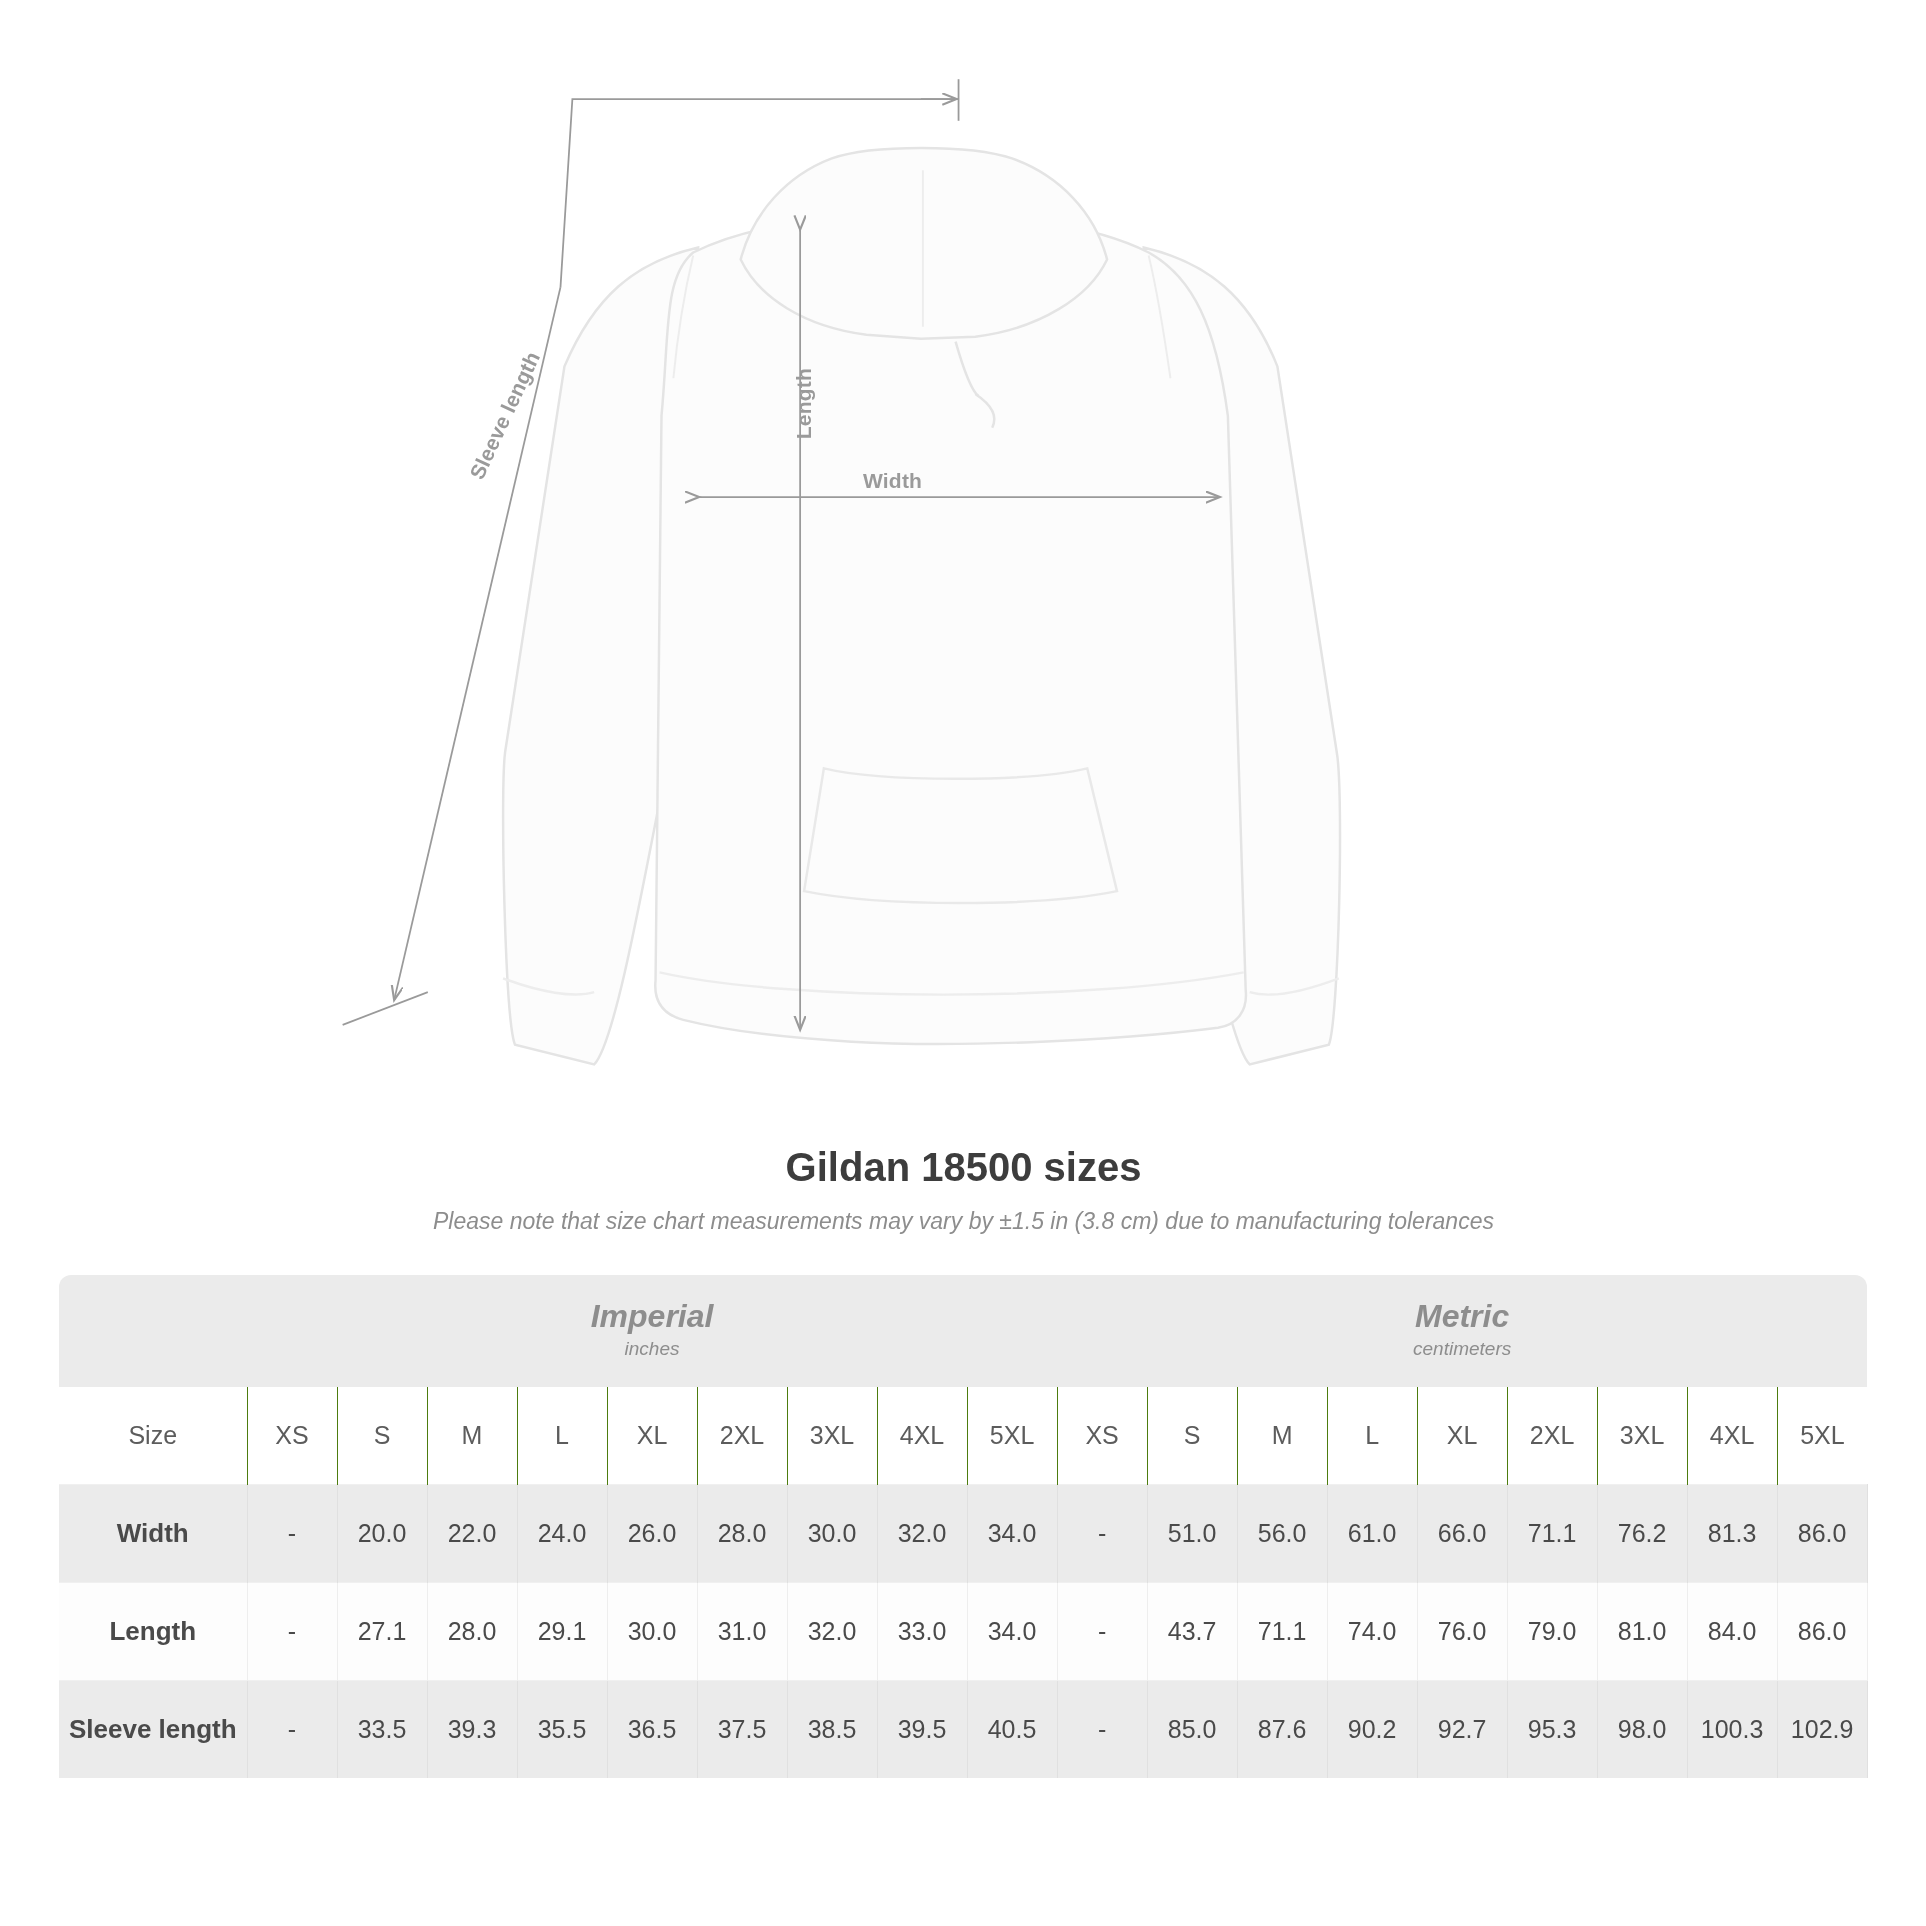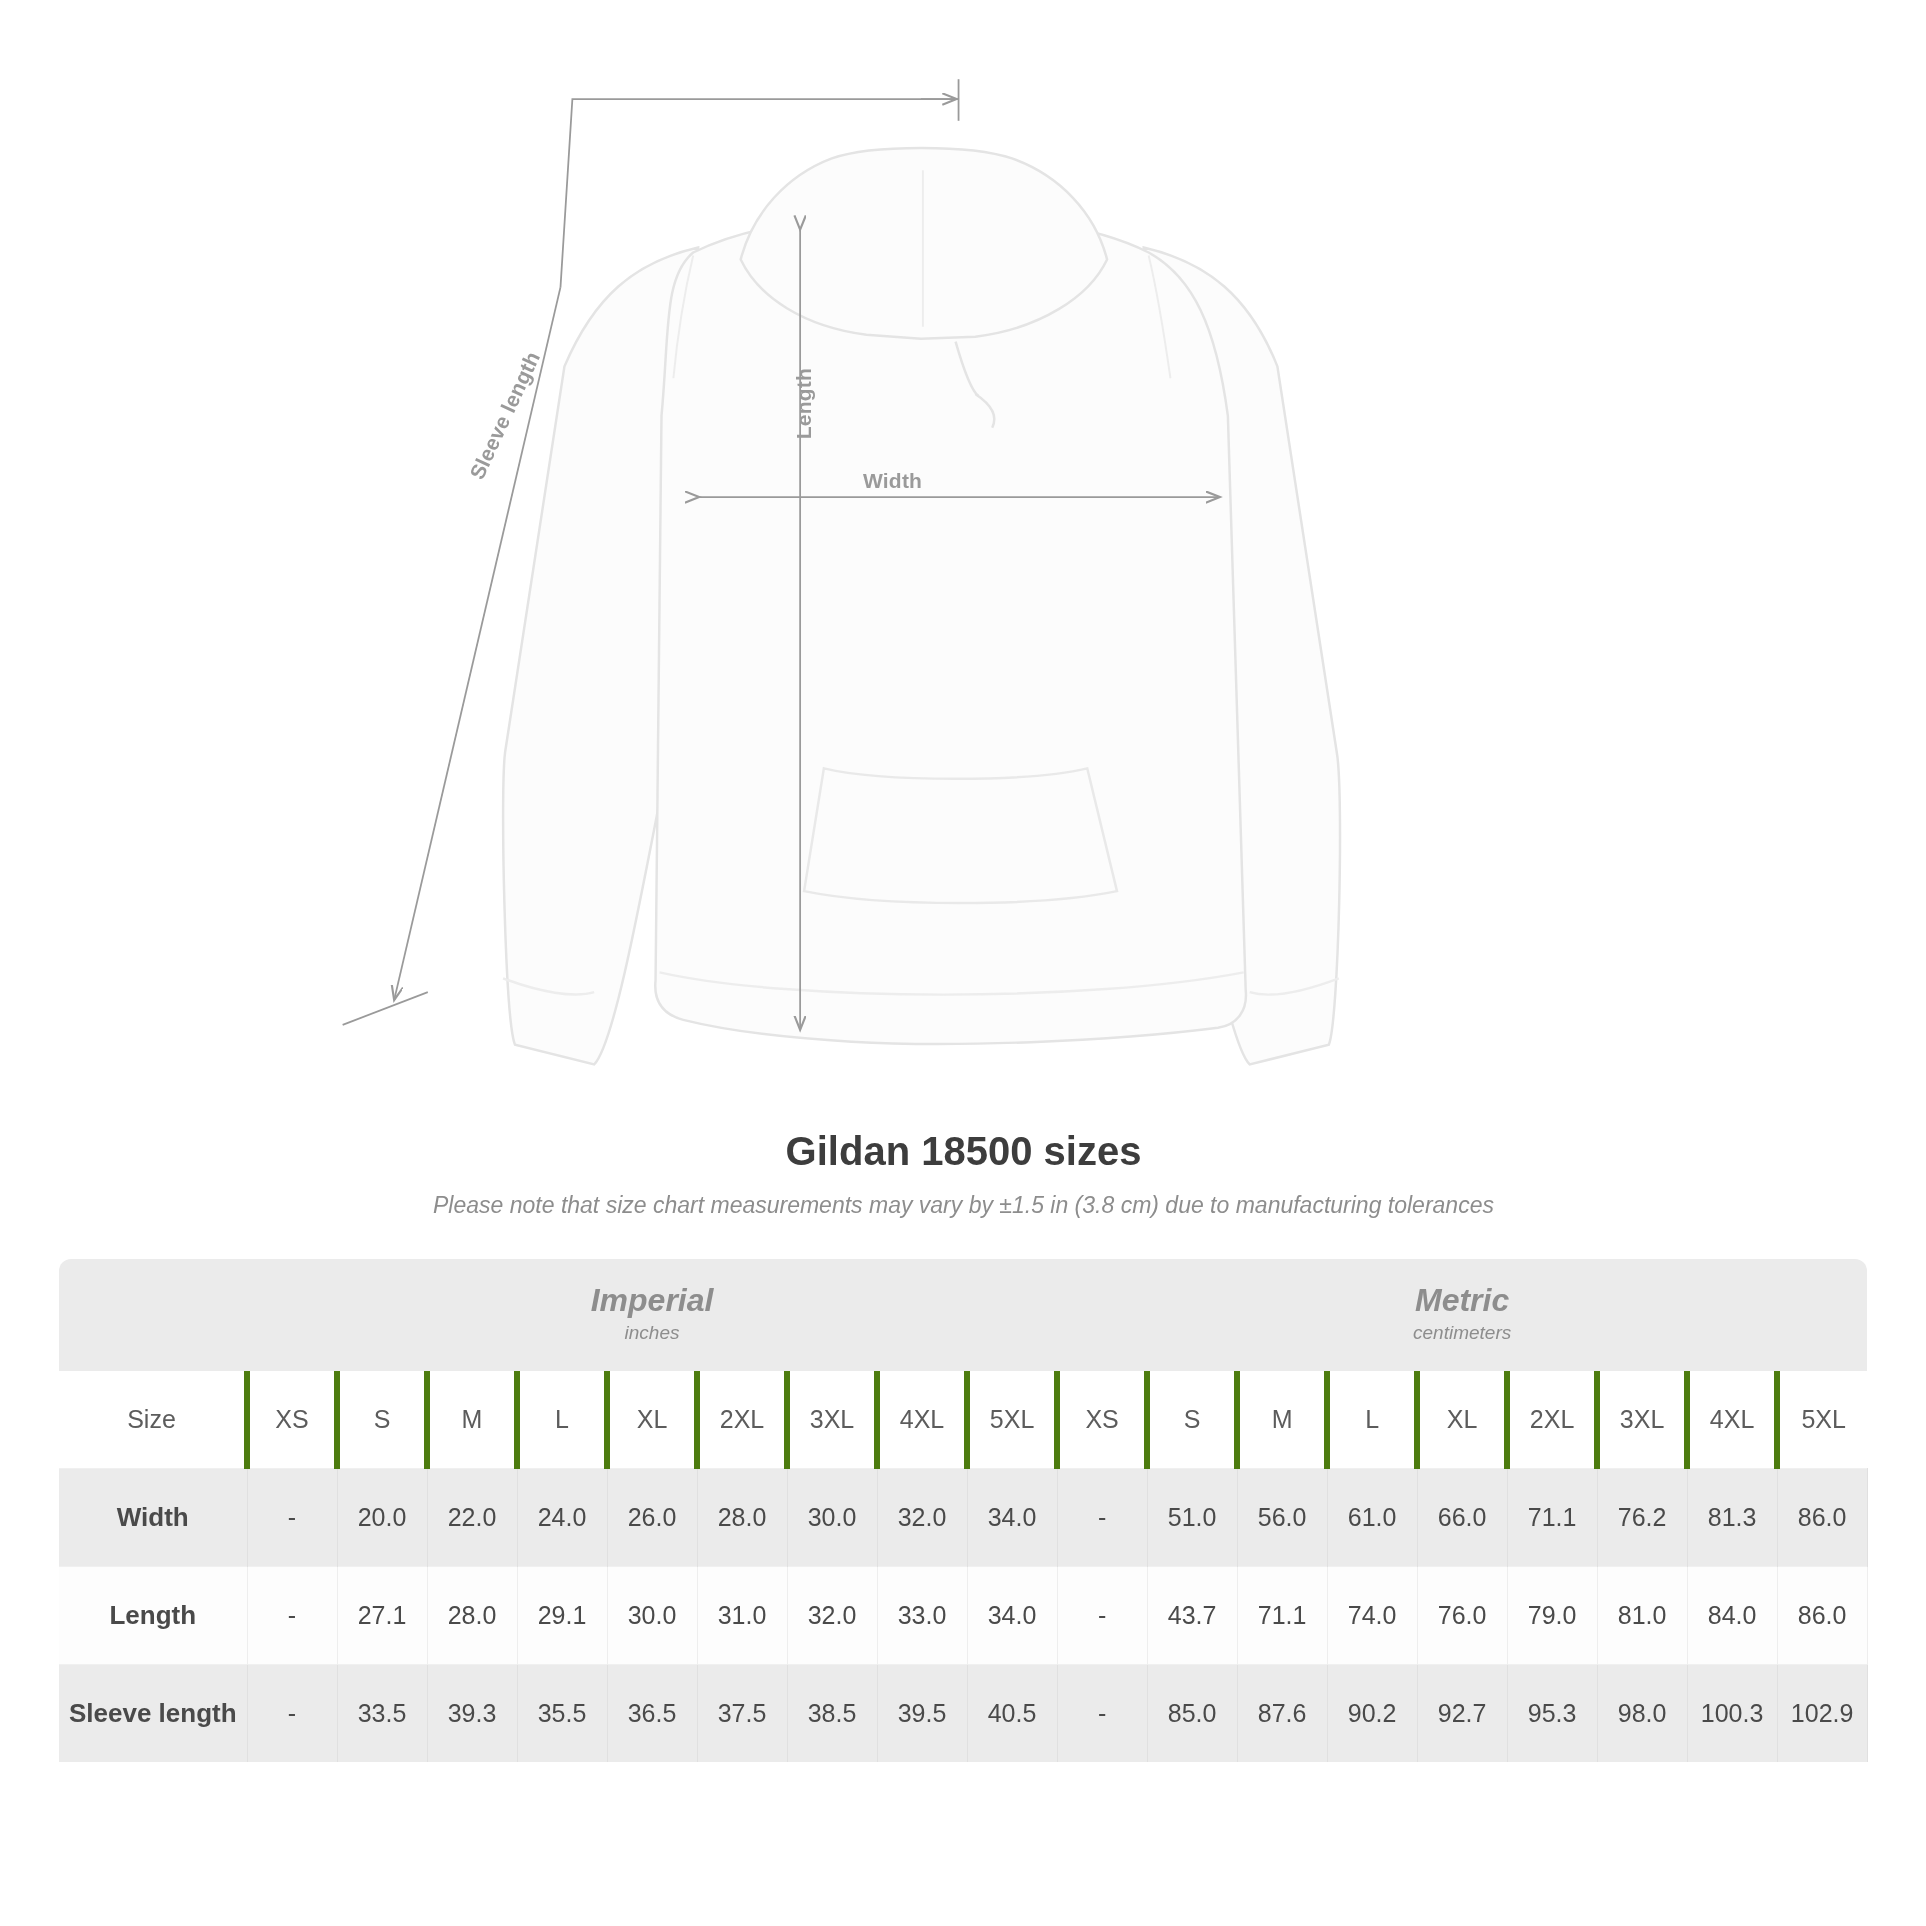--- a/index.html
+++ b/index.html
@@ -40,21 +40,21 @@
   }
   .dim-label.sleeve {
     transform-origin: left top;
     transform: rotate(-65deg);
     white-space: nowrap;
   }
 
   
   .title-block {
     text-align: center;
-    margin-top: 20px;
+    margin-top: 36px;
   }
   .chart-title {
     font-size: 40px;
     font-weight: bold;
     color: #3d3d3d;
     margin: 0 0 18px 0;
   }
   .chart-note {
     font-size: 23px;
     font-style: italic;
@@ -104,21 +104,21 @@
     line-height: 1.5;
   }
 
   
   .head-row td {
     background: #ffffff;
     height: 95px;
     font-size: 25px;
     font-weight: bold;
     color: #5c5c5c;
-    border-right: 6px solid #4d7c0f;
+    border-right: 1px solid #4d7c0f;
   }
   .head-row td:last-child { border-right: none; }
   .head-row td.rowlabel { font-size: 25px; }
 
   .data-row td {
     height: 95px;
     font-size: 25px;
     color: #4a4a4a;
     border-right: 1px solid #e8e8e8;
     border-top: 1px solid #f0f0f0;

